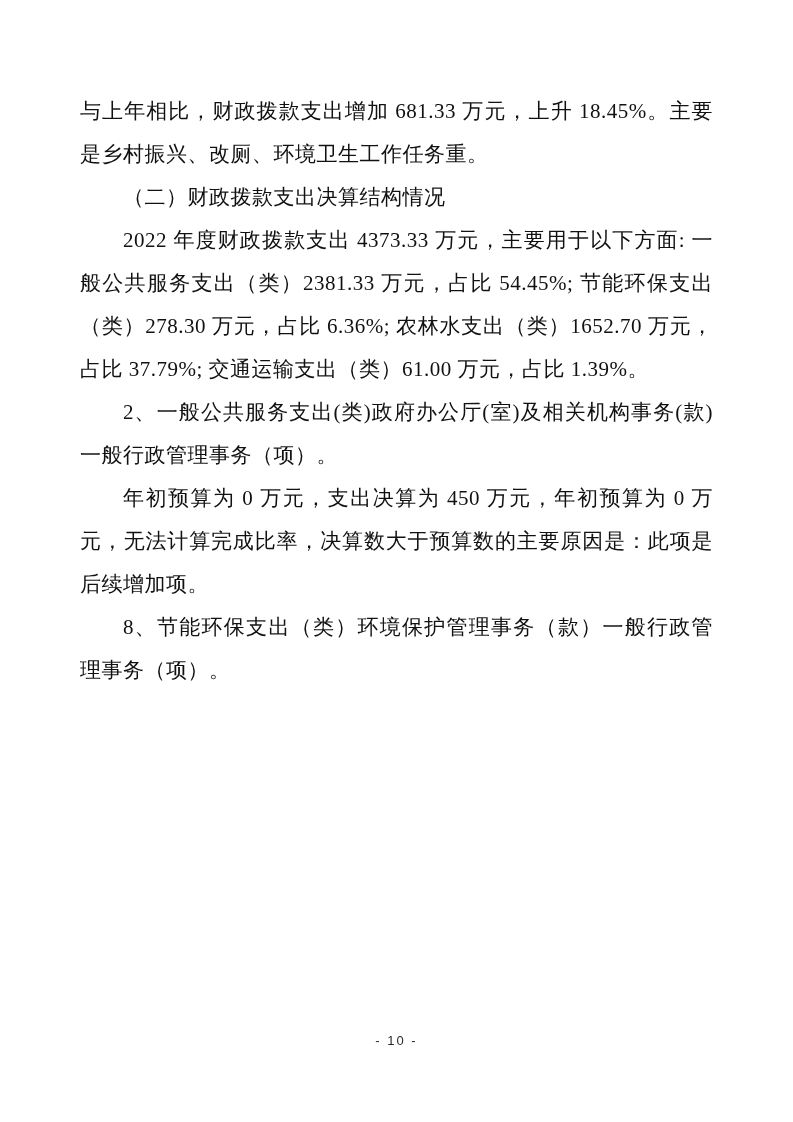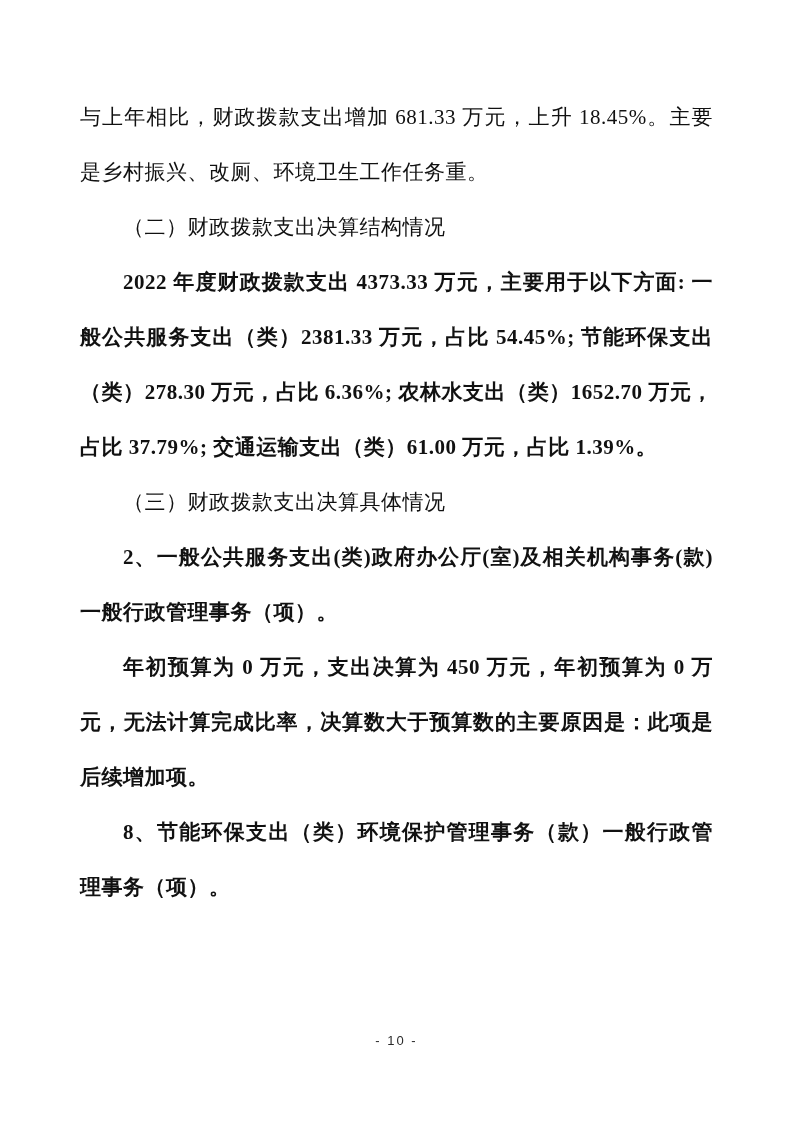--- a/index.html
+++ b/index.html
@@ -15,31 +15,30 @@
     color: #111111;
     font-family: "Liberation Serif", "DejaVu Serif", serif;
     overflow: hidden;
   }
   .text-block {
     position: absolute;
     left: 80px;
     top: 90px;
     width: 633px;
     font-size: 21px;
-    line-height: 55px;
+    line-height: 43px;
     text-align: justify;
     letter-spacing: 0.5px;
   }
   .para {
     margin: 0;
     padding: 0;
   }
   .para.indent {
     text-indent: 43px;
-    font-weight: bold;
   }
   .para.heading {
     font-weight: normal;
     text-indent: 43px;
   }
   .page-footer {
     position: absolute;
     left: 0;
     top: 1033px;
     width: 100%;
@@ -56,21 +55,20 @@
 <div class="page">
 
   <div class="text-block">
 
     <p class="para">与上年相比，财政拨款支出增加 681.33 万元，上升 18.45%。主要是乡村振兴、改厕、环境卫生工作任务重。</p>
 
     <p class="para heading">（二）财政拨款支出决算结构情况</p>
 
     <p class="para indent">2022 年度财政拨款支出 4373.33 万元，主要用于以下方面: 一般公共服务支出（类）2381.33 万元，占比 54.45%; 节能环保支出（类）278.30 万元，占比 6.36%; 农林水支出（类）1652.70 万元，占比 37.79%; 交通运输支出（类）61.00 万元，占比 1.39%。</p>
 
-    <p class="para heading">（三）财政拨款支出决算具体情况</p>
 
 
 
 
     <p class="para indent">2、一般公共服务支出(类)政府办公厅(室)及相关机构事务(款)一般行政管理事务（项）。</p>
 
     <p class="para indent">年初预算为 0 万元，支出决算为 450 万元，年初预算为 0 万元，无法计算完成比率，决算数大于预算数的主要原因是：此项是后续增加项。</p>
 
     <p class="para indent">8、节能环保支出（类）环境保护管理事务（款）一般行政管理事务（项）。</p>
 

